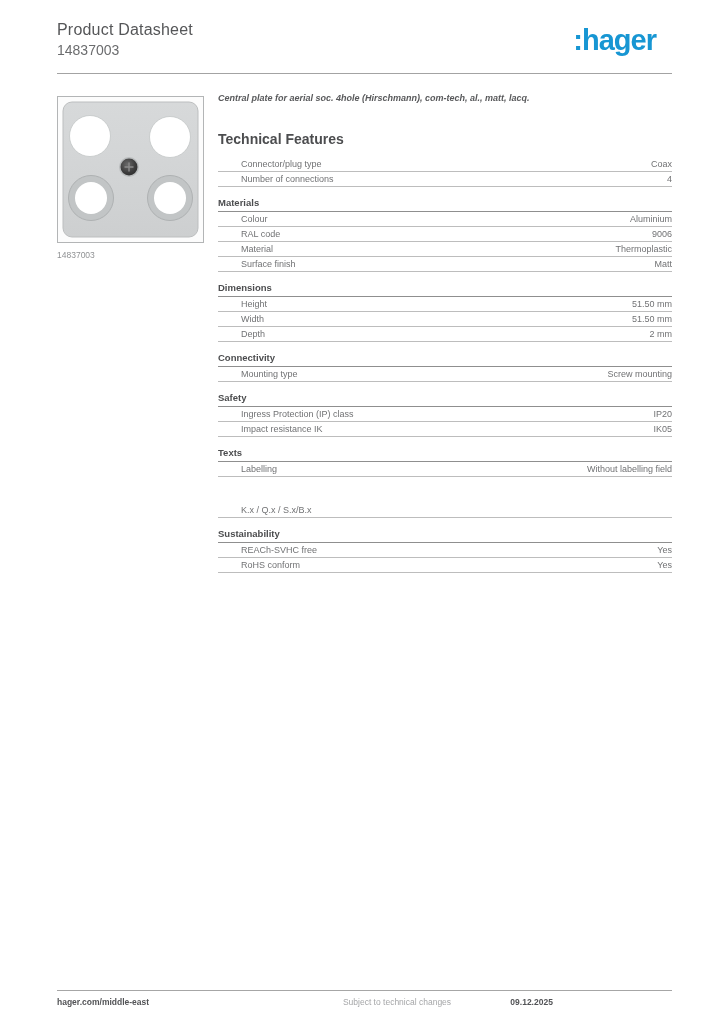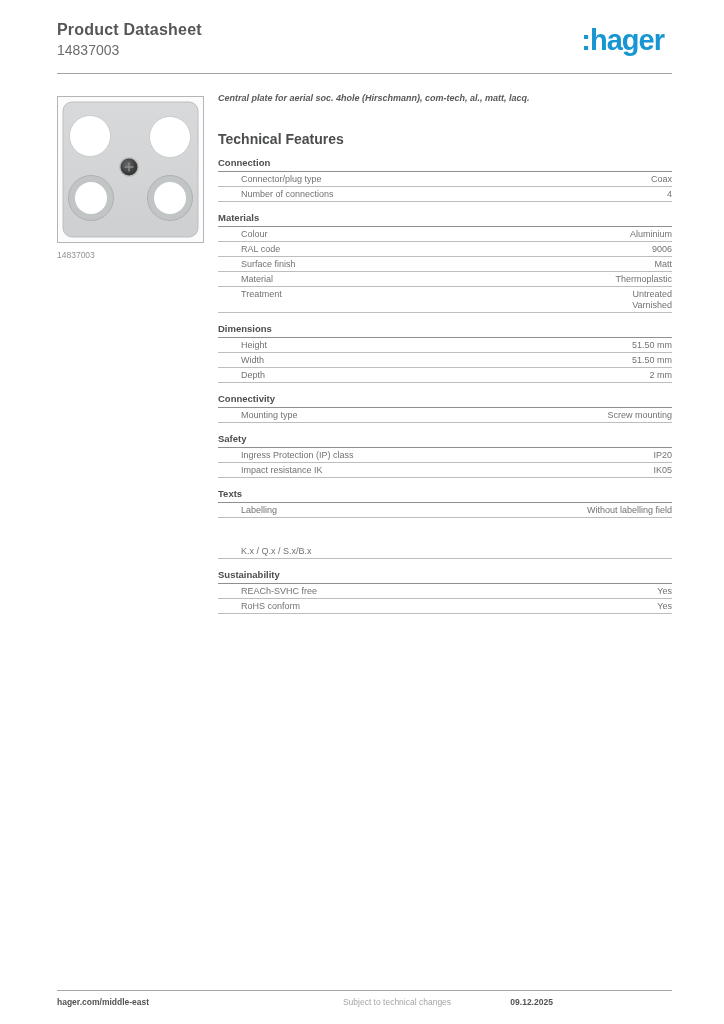--- a/index.html
+++ b/index.html
@@ -7,24 +7,24 @@
   body {
     width: 724px; height: 1024px;
     position: relative;
     font-family: "Liberation Sans", "DejaVu Sans", sans-serif;
     color: #6f7072;
     overflow: hidden;
   }
 
   
   .header { position: absolute; left: 57px; top: 21px; right: 52px; }
-  .page-title { font-size: 16px; font-weight: bold; color: #555658; letter-spacing: 0.2px; }
+  .page-title { font-size: 16px; font-weight: normal; color: #555658; letter-spacing: 0.2px; }
   .page-ref { font-size: 14px; color: #6b6c6e; margin-top: 3px; }
   .logo {
-    position: absolute; right: 8px; top: 3px;
+    position: absolute; right: 16px; top: 3px;
     font-size: 29px; font-weight: bold; color: #1796d3;
     letter-spacing: -1px;
   }
   .header-divider { position: absolute; left: 57px; top: 73px; width: 615px; height: 1px; background: #a3a3a3; }
 
   
   .image-col { position: absolute; left: 57px; top: 96px; width: 147px; }
   .image-box {
     width: 147px; height: 147px;
     border: 1px solid #b3b5b6; background: #fcfcfc;
@@ -103,52 +103,46 @@
     </svg>
   </div>
   <div class="image-caption">14837003</div>
 </div>
 
 <div class="content-col">
   <div class="description">Central plate for aerial soc. 4hole (Hirschmann), com-tech, al., matt, lacq.</div>
   <div class="features-heading">Technical Features</div>
   <div class="sections">
       <div class="section">
-        <div class="section-title">Connection</div>
         <div class="row">
           <span class="label">Connector/plug type</span>
           <span class="value">Coax</span>
         </div>
         <div class="row">
           <span class="label">Number of connections</span>
           <span class="value">4</span>
         </div>
       </div>
       <div class="section">
         <div class="section-title">Materials</div>
         <div class="row">
           <span class="label">Colour</span>
           <span class="value">Aluminium</span>
         </div>
         <div class="row">
           <span class="label">RAL code</span>
           <span class="value">9006</span>
         </div>
         <div class="row">
+          <span class="label">Material</span>
+          <span class="value">Thermoplastic</span>
+        </div>
+        <div class="row">
           <span class="label">Surface finish</span>
           <span class="value">Matt</span>
-        </div>
-        <div class="row">
-          <span class="label">Material</span>
-          <span class="value">Thermoplastic</span>
-        </div>
-        <div class="row">
-          <span class="label">Treatment</span>
-          <span class="value">Untreated
-Varnished</span>
         </div>
       </div>
       <div class="section">
         <div class="section-title">Dimensions</div>
         <div class="row">
           <span class="label">Height</span>
           <span class="value">51.50 mm</span>
         </div>
         <div class="row">
           <span class="label">Width</span>

